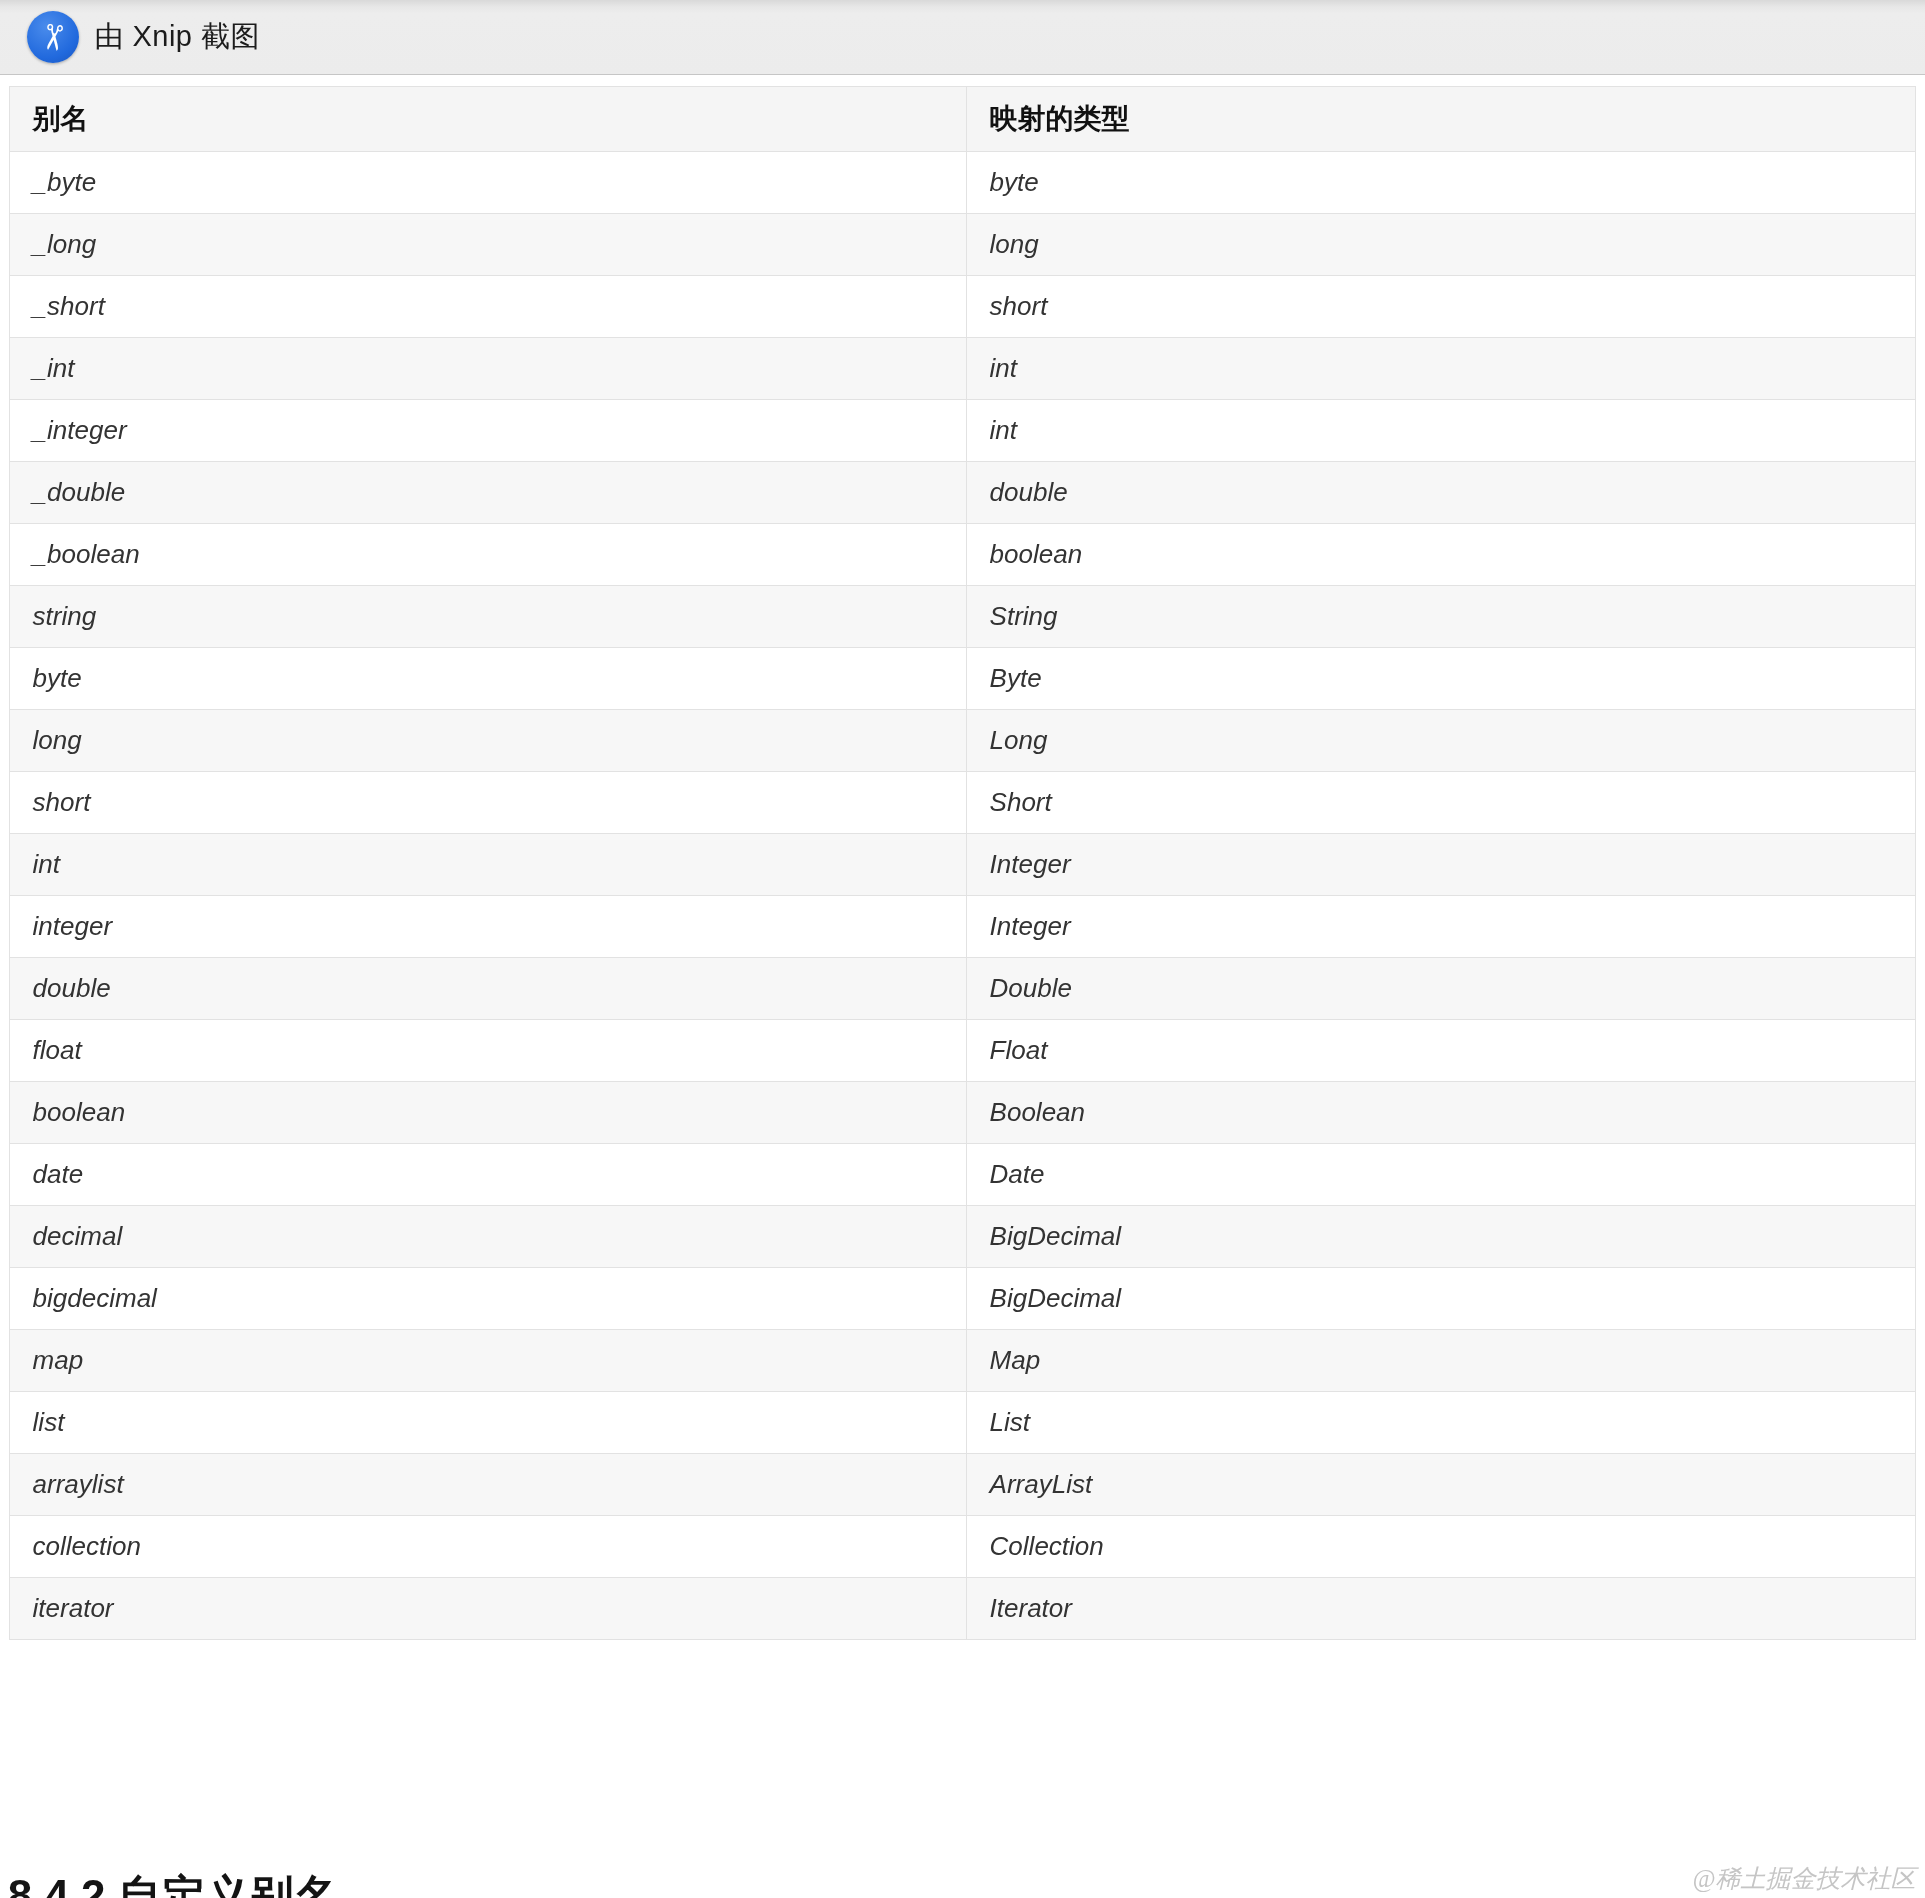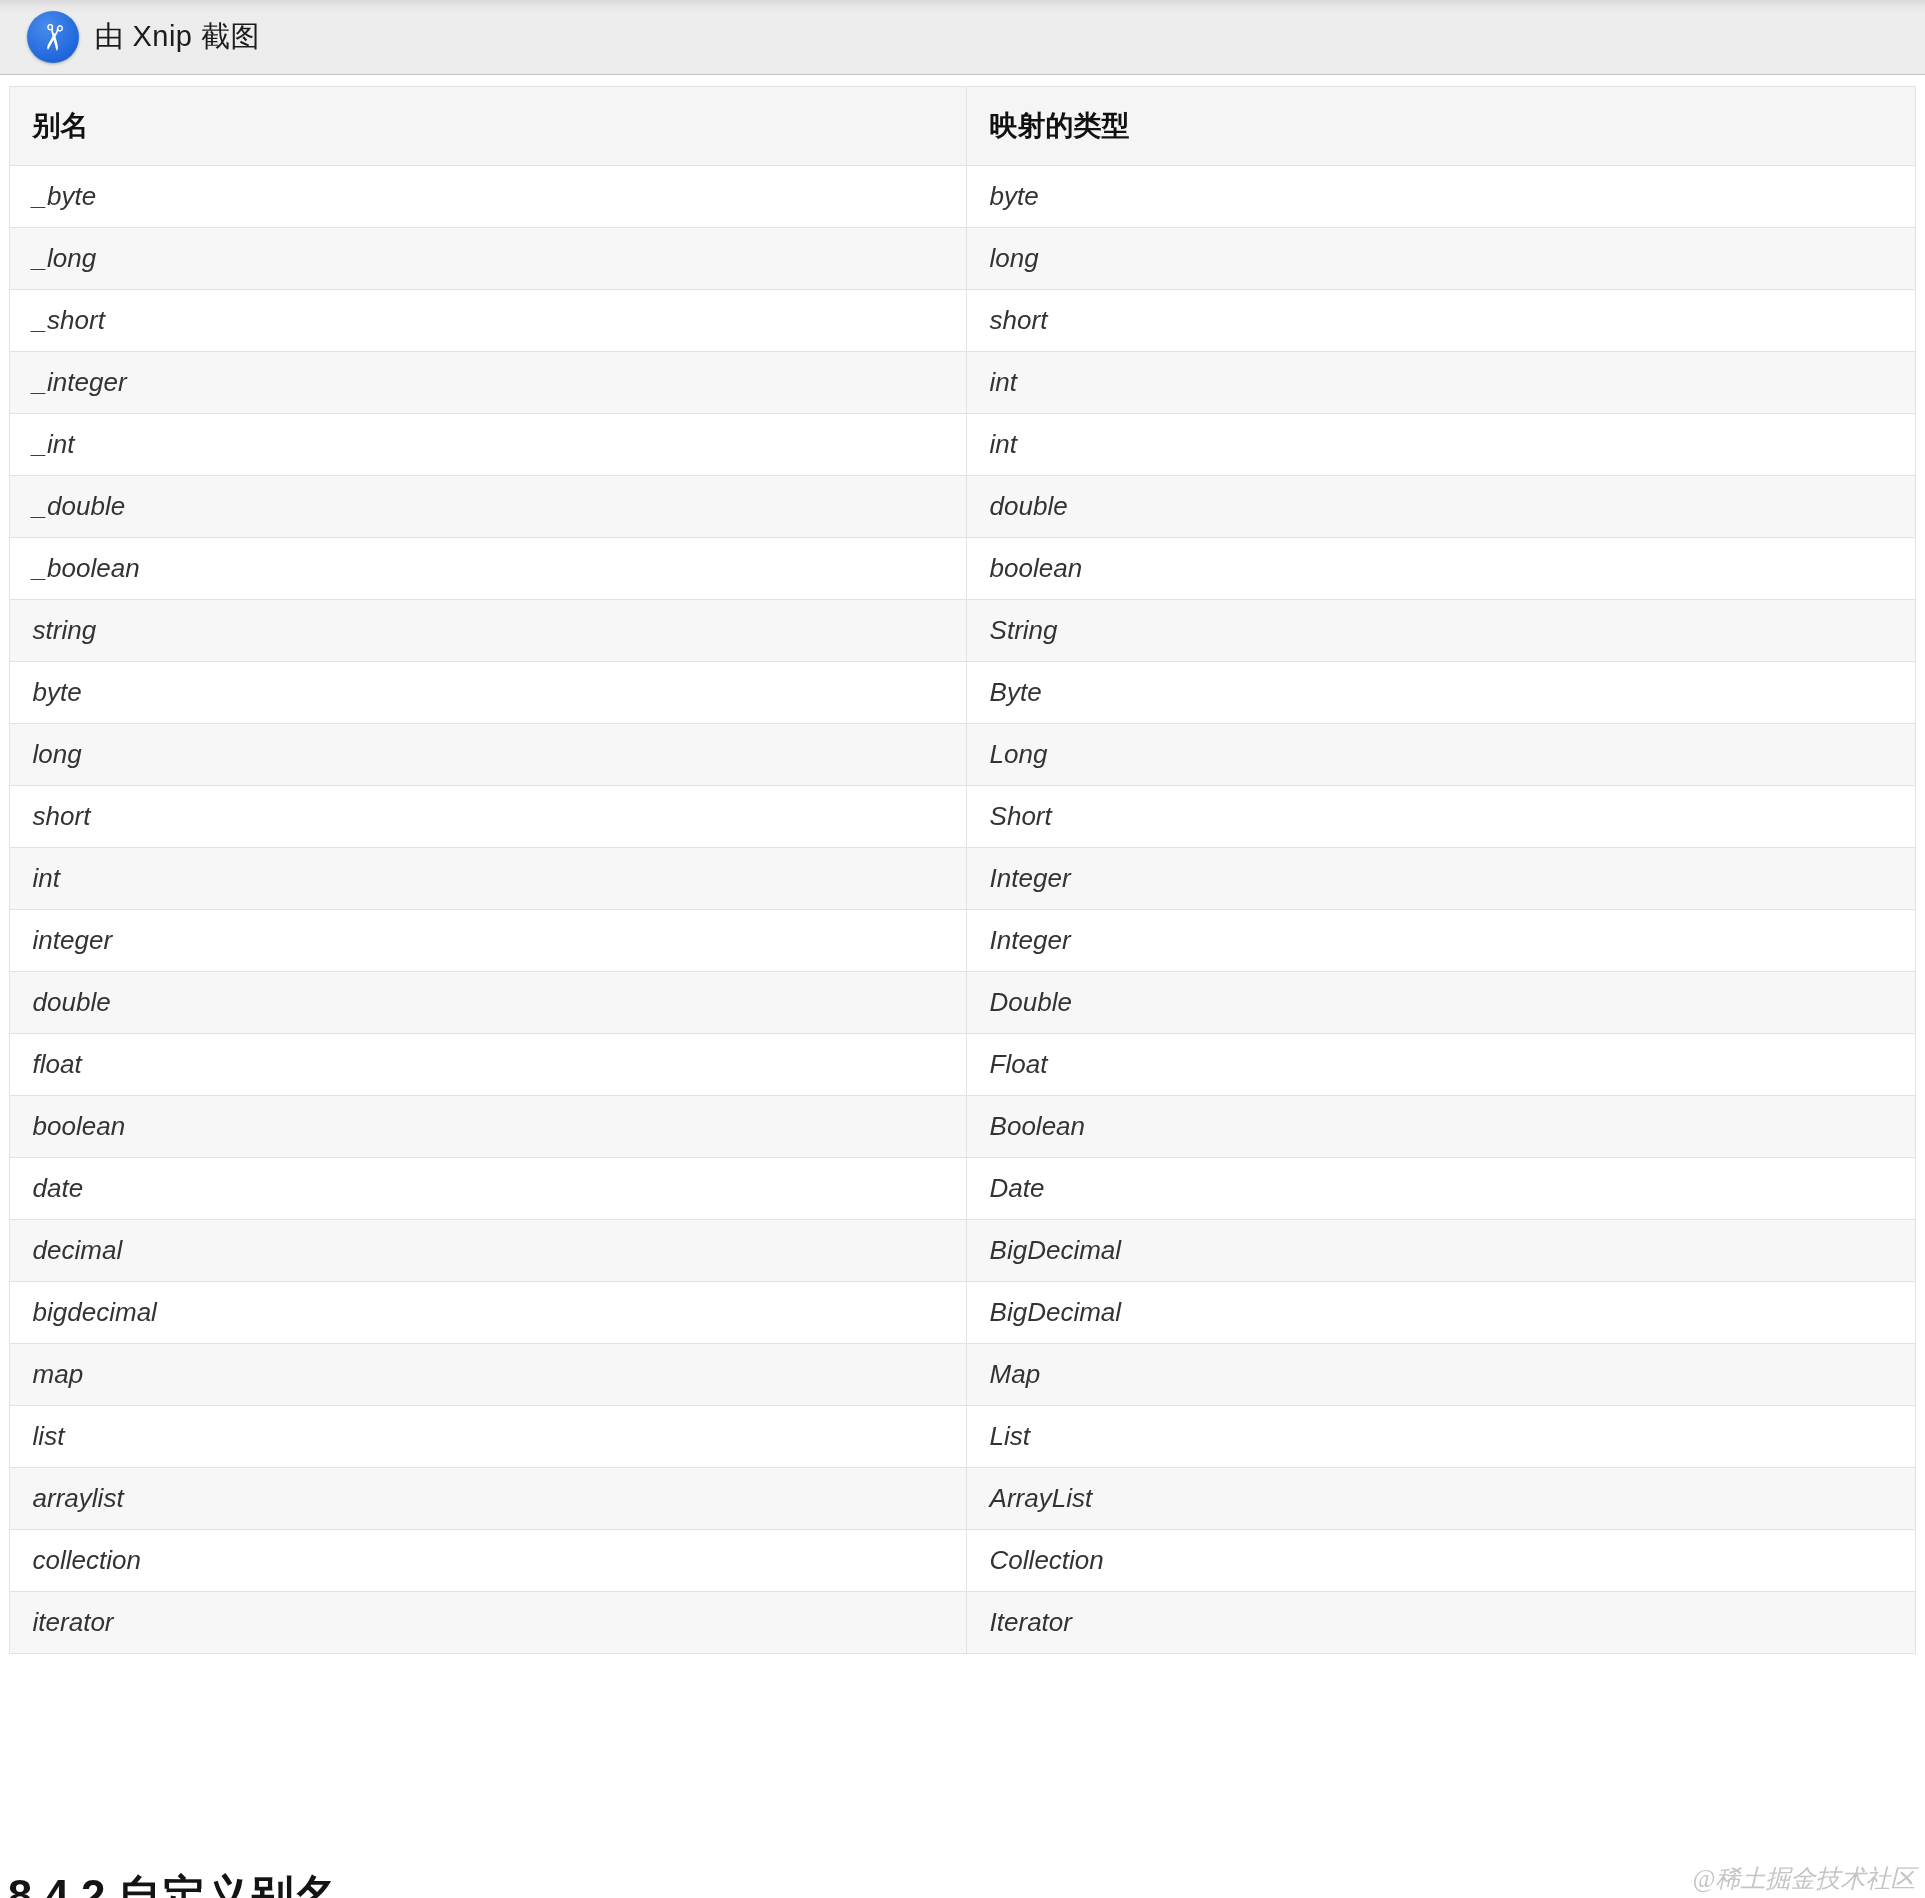--- a/index.html
+++ b/index.html
@@ -61,21 +61,21 @@
   }
   .alias-table th,
   .alias-table td {
     border: 1px solid var(--border-color, #e2e2e2);
     text-align: left;
     padding: 0 9.6px 0 23px;
     overflow: hidden;
     white-space: nowrap;
   }
   .alias-table th {
-    height: 79px;
+    height: 65px;
     background: var(--header-bg, #f5f5f5);
     font-size: 28px;
     font-weight: bold;
     color: #111111;
   }
   .alias-table td {
     height: 62px;
     font-size: 26px;
     color: #333333;
     background: #ffffff;
@@ -138,28 +138,28 @@
       </tr>
       <tr>
         <td>_long</td>
         <td>long</td>
       </tr>
       <tr>
         <td>_short</td>
         <td>short</td>
       </tr>
       <tr>
+        <td>_int</td>
+        <td>int</td>
+      </tr>
+      <tr>
         <td>_integer</td>
         <td>int</td>
       </tr>
       <tr>
-        <td>_int</td>
-        <td>int</td>
-      </tr>
-      <tr>
         <td>_double</td>
         <td>double</td>
       </tr>
       <tr>
         <td>_boolean</td>
         <td>boolean</td>
       </tr>
       <tr>
         <td>string</td>
         <td>String</td>

